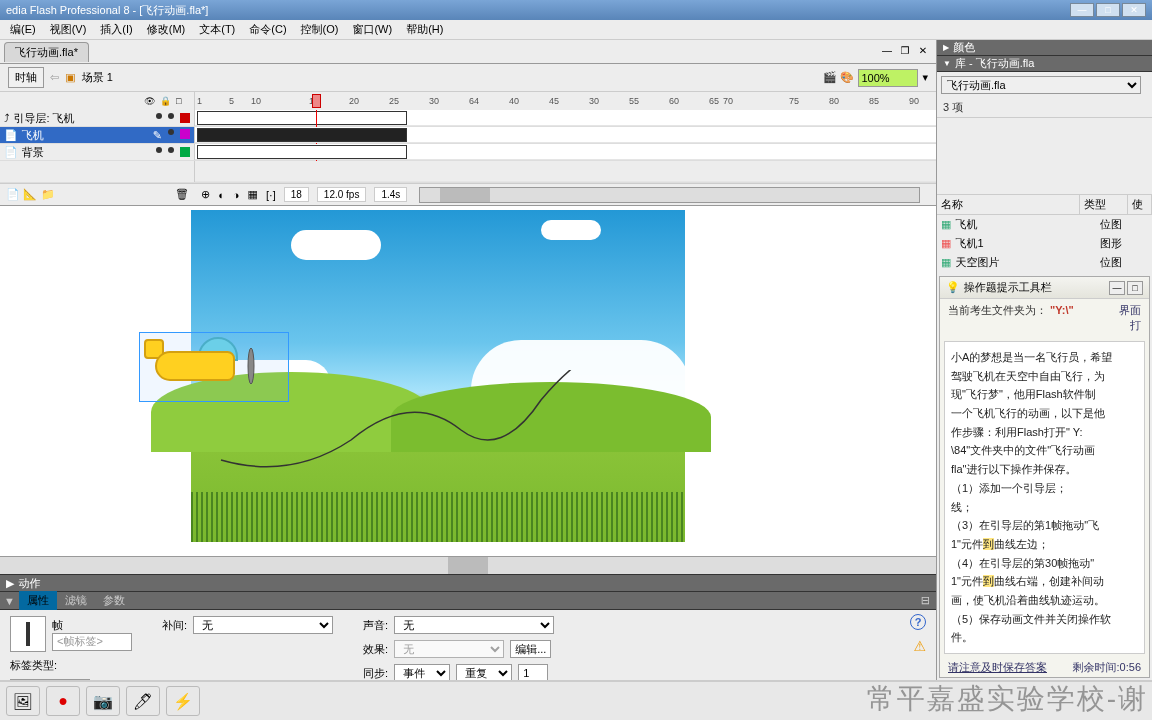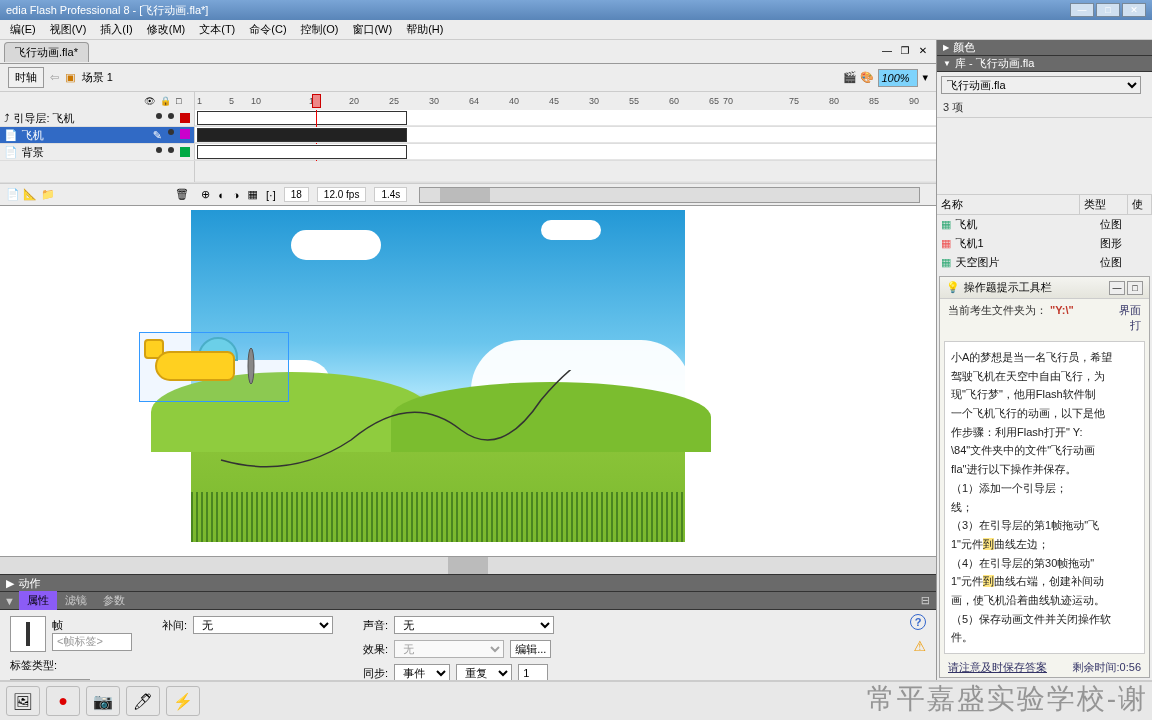--- a/index.html
+++ b/index.html
@@ -18,21 +18,21 @@
 
 .doc-tabs { background: #ededed; height: 24px; display: flex; align-items: center; border-bottom: 1px solid #999; padding: 0 4px; position: relative; }
 .doc-tab { background: #d8d8d8; border: 1px solid #999; border-bottom: none; padding: 2px 10px; border-radius: 4px 4px 0 0; }
 .doc-win-btns { position: absolute; right: 6px; display: flex; gap: 4px; }
 .doc-win-btn { width: 14px; height: 14px; text-align: center; font-size: 10px; }
 
 .scene-bar { background: #ededed; height: 28px; display: flex; align-items: center; justify-content: space-between; padding: 0 8px; border-bottom: 1px solid #ccc; }
 .scene-left { display: flex; align-items: center; gap: 6px; }
 .timeline-btn { border: 1px solid #999; padding: 2px 6px; background: #f0f0f0; }
 .zoom-box { display: flex; align-items: center; gap: 4px; }
-.zoom-input { width: 40px; border: 1px solid #999; padding: 2px; background: #7dd3fc; font-style: italic; }
+.zoom-input { width: 60px; border: 1px solid #999; padding: 2px; background: #bef264; }
 
 .timeline { background: #ededed; border-bottom: 1px solid #999; }
 .timeline-header { display: flex; height: 18px; }
 .layer-header { width: 195px; background: #ededed; border-right: 1px solid #ccc; display: flex; align-items: center; justify-content: flex-end; padding-right: 8px; gap: 6px; }
 .layer-header span { width: 10px; font-size: 9px; }
 .frames-header { flex: 1; background: #ededed; display: flex; align-items: center; font-size: 9px; color: #555; position: relative; overflow: hidden; }
 .frame-num { position: absolute; font-size: 9px; }
 
 .layer-row { display: flex; height: 17px; border-bottom: 1px solid #ddd; }
 .layer-name-cell { width: 195px; background: #ededed; display: flex; align-items: center; padding-left: 4px; gap: 4px; border-right: 1px solid #ccc; }
@@ -71,21 +71,21 @@
 .plane-prop { position: absolute; left: 100px; top: 14px; width: 22px; height: 38px; }
 
 .bottom-scroll { height: 18px; background: #ddd; border-top: 1px solid #999; position: relative; }
 .bottom-thumb { position: absolute; left: 50%; transform: translateX(-50%); width: 40px; height: 100%; background: #bbb; }
 
 .actions-bar { height: 18px; background: #6a6a6a; color: #fff; display: flex; align-items: center; padding: 0 6px; border-top: 1px solid #333; border-bottom: 1px solid #333; }
 .actions-bar .tri { margin-right: 4px; }
 
 .props-tabs { height: 18px; background: #6a6a6a; display: flex; align-items: center; border-bottom: 1px solid #333; position: relative; }
 .prop-tab { padding: 2px 8px; color: #ccc; }
-.prop-tab.active { background: #8b5cf6; color: #000; }
+.prop-tab.active { background: #0369a1; color: #000; }
 .prop-close { position: absolute; right: 6px; color: #ccc; }
 
 .props-panel { background: #ededed; height: 70px; padding: 6px 10px; display: flex; gap: 30px; position: relative; }
 .prop-col { display: flex; flex-direction: column; gap: 6px; }
 .prop-row { display: flex; align-items: center; gap: 6px; }
 .prop-input { border: 1px solid #999; background: #fff; padding: 1px 4px; height: 18px; }
 .prop-select { border: 1px solid #999; background: #fff; padding: 1px 4px; height: 18px; }
 .frame-icon-box { width: 36px; height: 36px; background: #fff; border: 1px solid #999; display: flex; align-items: center; justify-content: center; }
 .info-icon { position: absolute; right: 10px; top: 4px; width: 16px; height: 16px; border: 1px solid #36c; border-radius: 50%; color: #36c; text-align: center; line-height: 14px; font-weight: bold; }
 .warn-icon { position: absolute; right: 10px; top: 28px; color: #e90; font-size: 14px; }

